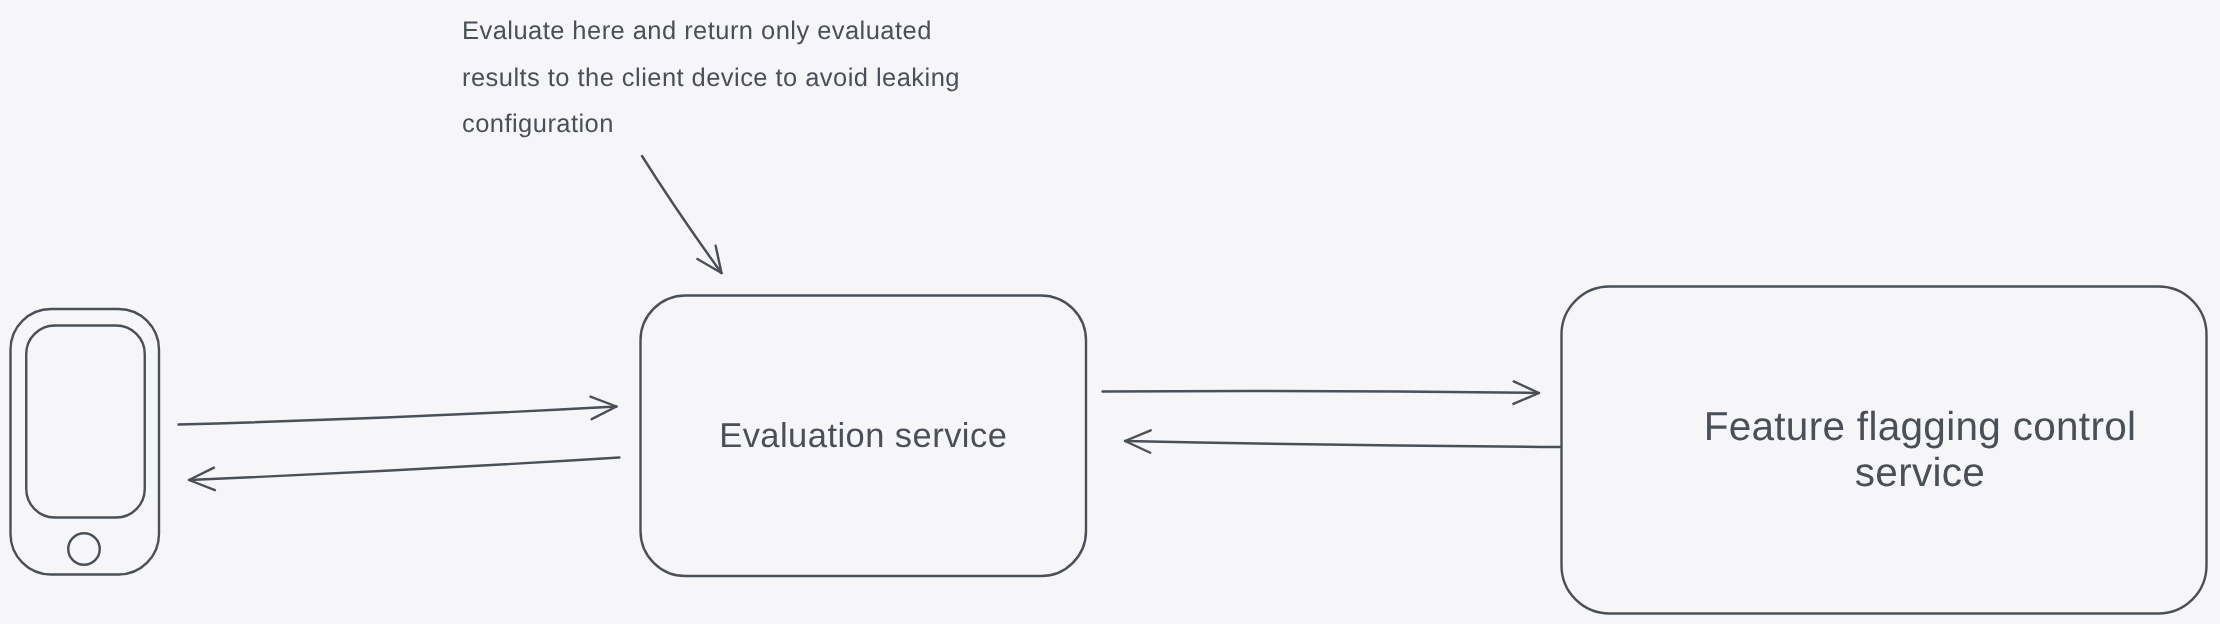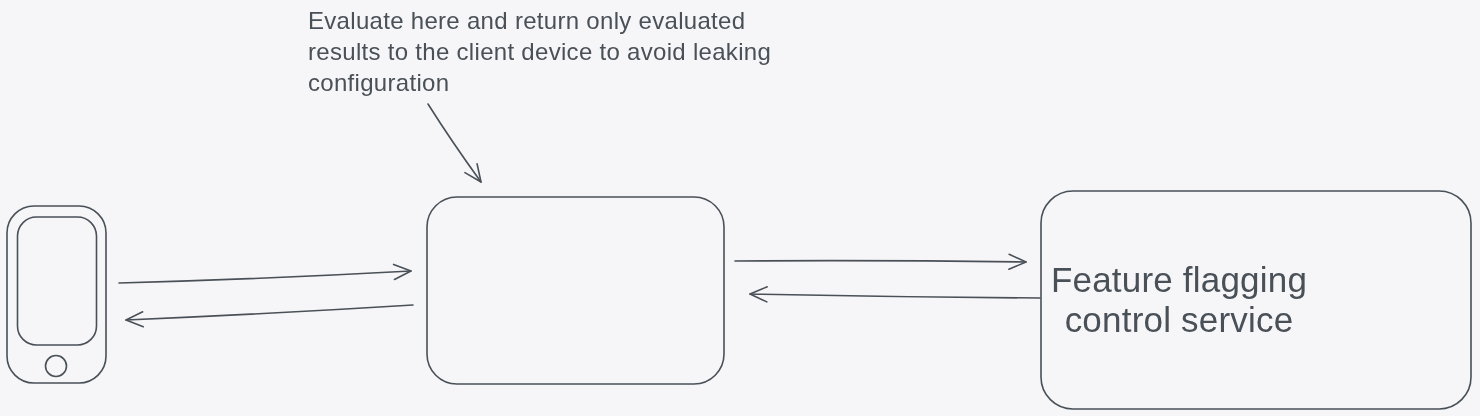--- a/index.html
+++ b/index.html
@@ -25,45 +25,45 @@
   }
   .label {
     position: absolute;
     color: #495057;
     user-select: none;
   }
   .annotation-text {
     left: 308px;
     top: 5px;
     width: 560px;
-    font-size: 24px;
+    font-size: 17px;
     line-height: 31px;
     letter-spacing: 0.3px;
     white-space: pre-line;
   }
   .node-label {
     display: flex;
     align-items: center;
     justify-content: center;
     text-align: center;
   }
   .eval-label {
     left: 427px;
     top: 197px;
     width: 297px;
     height: 187px;
     font-size: 23px;
     letter-spacing: 0.3px;
   }
   .feature-label {
-    left: 1000px;
+    left: 1101px;
     top: 191px;
     width: 358px;
     height: 218px;
-    font-size: 35px;
+    font-size: 27px;
     letter-spacing: 0.2px;
   }
   .fetch-label {
     left: 742px;
     top: 190px;
     width: 300px;
     text-align: center;
     font-size: 22px;
     letter-spacing: 0.3px;
   }
@@ -105,17 +105,18 @@
 
     <path class="stroke" d="M1040,298 Q894,297 750,294" marker-end="url(#arrowhead)"></path>
 
     <path class="stroke" d="M428,104 Q452,142 481,182" marker-end="url(#arrowhead)"></path>
   </svg>
 
   <div class="label annotation-text">Evaluate here and return only evaluated
 results to the client device to avoid leaking
 configuration</div>
 
+  <div class="label node-label eval-label">Evaluation service</div>
 
   <div class="label node-label feature-label">Feature flagging control service</div>
 
 
 </div>
 
 </body></html>

